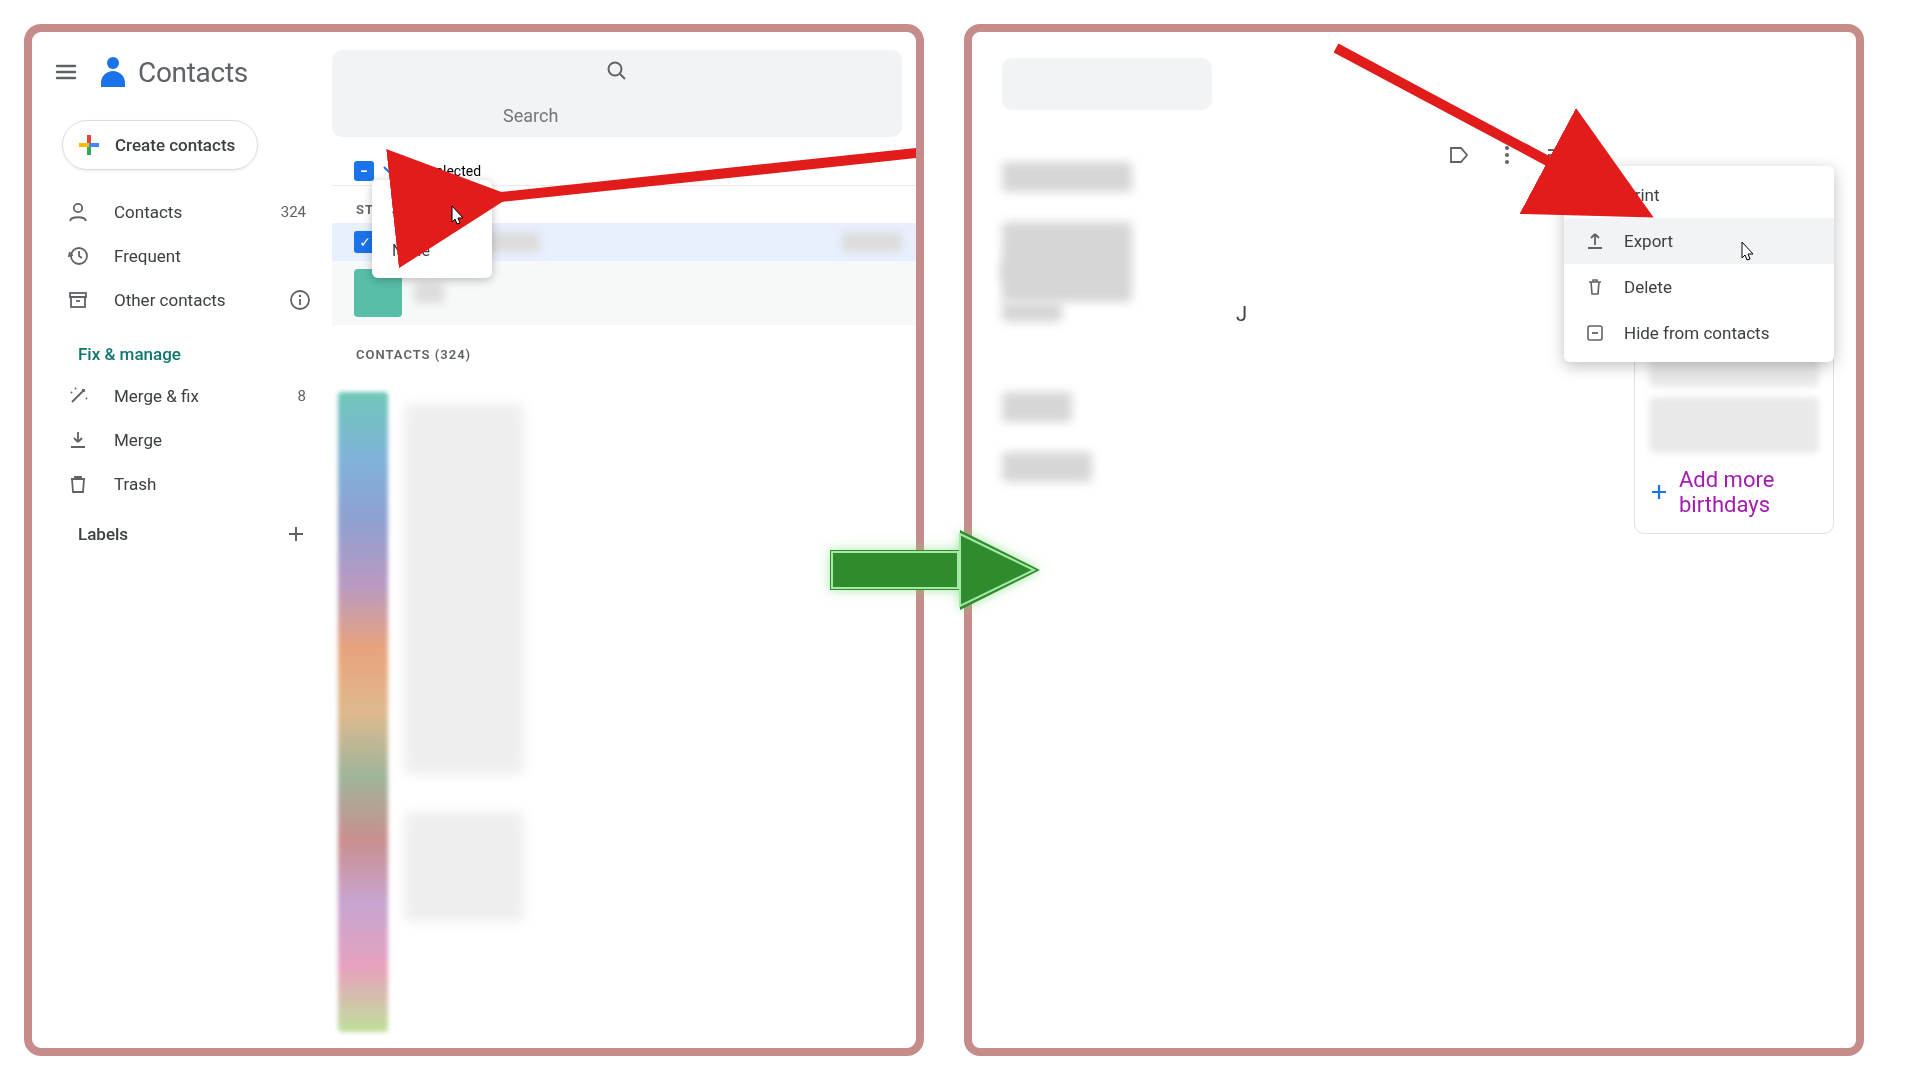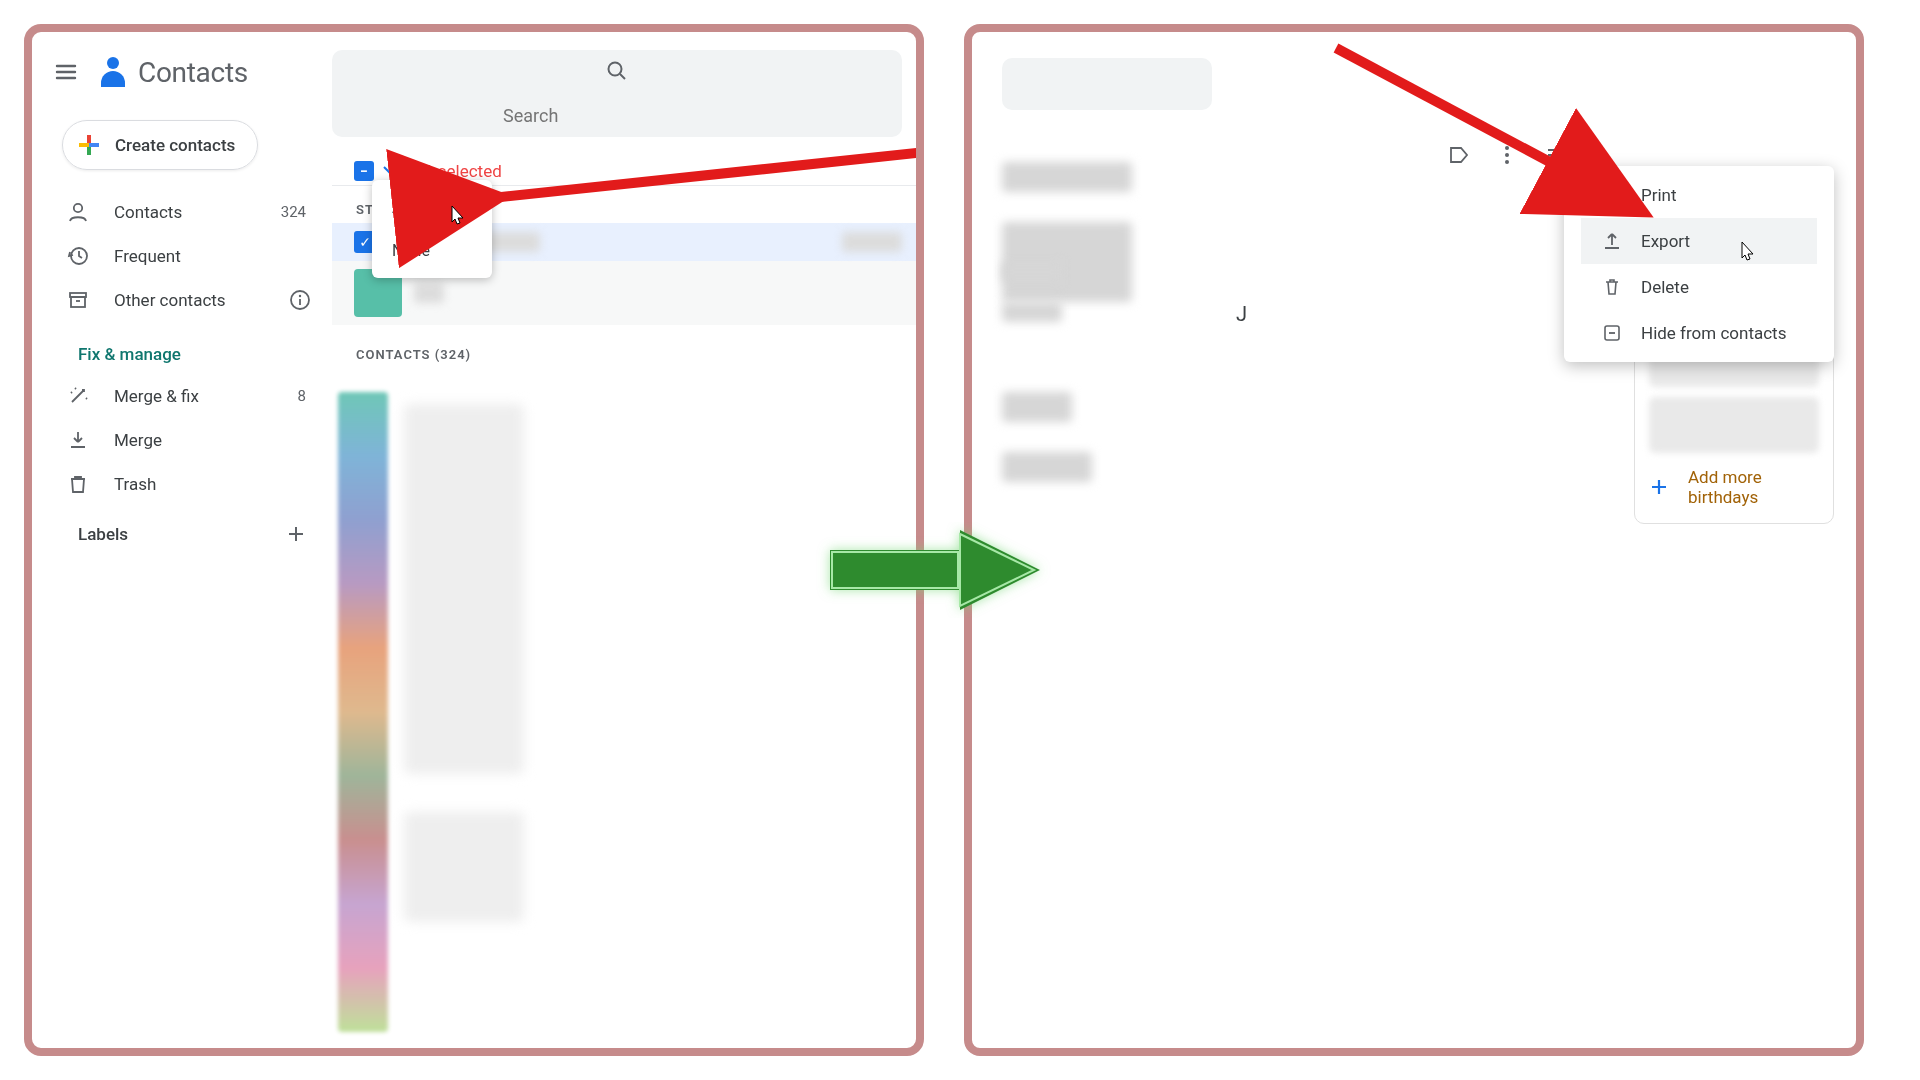--- a/index.html
+++ b/index.html
@@ -56,21 +56,21 @@
   .labels-row .plus{ width:28px;height:28px;display:flex;align-items:center;justify-content:center;cursor:pointer;color:#5f6368;}
 
   
   .searchbar { margin: 18px 14px 10px 0; background:#f1f3f4; border-radius: 10px; display:flex; align-items:center; padding: 10px 18px; gap:18px;flex-direction:column;}
   .searchbar .sicon{color:#5f6368;}
   .searchbar input{ border:none;background:transparent;outline:none;font-size:18px;color:#5f6368;flex:1;}
 
   .selectbar { display:flex;align-items:center;gap:8px; padding: 14px 0 4px 22px; border-bottom:1px solid #e8eaed;}
   .sel-check { width:20px;height:20px;background:#1a73e8;border-radius:3px;display:flex;align-items:center;justify-content:center;color:#fff;font-weight:700;font-size:14px;}
   .sel-caret { color:#1a73e8; cursor:pointer; }
-  .sel-text { color:#ef4444; font-size:17px; margin-left:20px;}
+  .sel-text { color:#000000; font-size:14px; margin-left:13px;}
 
   .dropdown {
     position:absolute; top:148px; left:40px;
     background:#fff; border-radius:6px; box-shadow: 0 2px 10px rgba(0,0,0,0.25);
     width: 120px; padding: 6px 0; z-index: 30;
   }
   .dropdown .item { padding:12px 20px; font-size:16px; color:#3c4043; cursor:pointer; }
 
   .section-label { padding:16px 0 6px 24px; font-size:13px; color:#5f6368; letter-spacing:1px; font-weight:600;}
 
@@ -101,32 +101,32 @@
 
   
   .right-inner { position:relative; height:100%; }
   .r-search { position:absolute; top:26px; left:30px; width:210px; height:52px; background:#f1f3f4; border-radius:10px;}
   .r-blur { filter:blur(5px); background:#d6d6d6; border-radius:4px; position:absolute;}
   .j-letter { position:absolute; top:270px; left:264px; font-size:20px; color:#3c4043;}
 
   .context-menu {
     position:absolute; top:134px; right:22px; width:270px;
     background:#fff; border-radius:6px; box-shadow:0 4px 16px rgba(0,0,0,0.25);
-    padding:6px 17px; z-index:30;
+    padding:6px 0; z-index:30;
   }
   .cm-item { display:flex;align-items:center;gap:18px; padding:12px 20px; font-size:17px; color:#3c4043; cursor:pointer;}
   .cm-item.hov { background:#f1f3f4; }
   .cm-item .icn{width:22px;height:22px;display:flex;align-items:center;justify-content:center;color:#5f6368;}
 
   .info-card {
     position:absolute; top:168px; right:22px; width:200px; border:1px solid #e0e0e0; border-radius:10px;
     padding: 120px 14px 16px 14px; background:#fff;
   }
   .info-card .slab{height:56px;background:#e9e9e9;filter:blur(3px);border-radius:6px;margin-top:10px;}
-  .add-birth { display:flex;align-items:center;gap:19px;color:#a16207;font-size:17px;cursor:pointer; margin-top:14px;}
+  .add-birth { display:flex;align-items:center;gap:10px;color:#a21caf;font-size:22px;cursor:pointer; margin-top:14px;}
   .top-icons-right { position:absolute; top:112px; right:290px; display:flex; gap:26px; color:#5f6368;}
   .top-icons-right .ic{cursor:pointer;}
 
   svg { overflow: visible; }
 </style>
 </head>
 <body>
 
 <div class="wrap">
 

